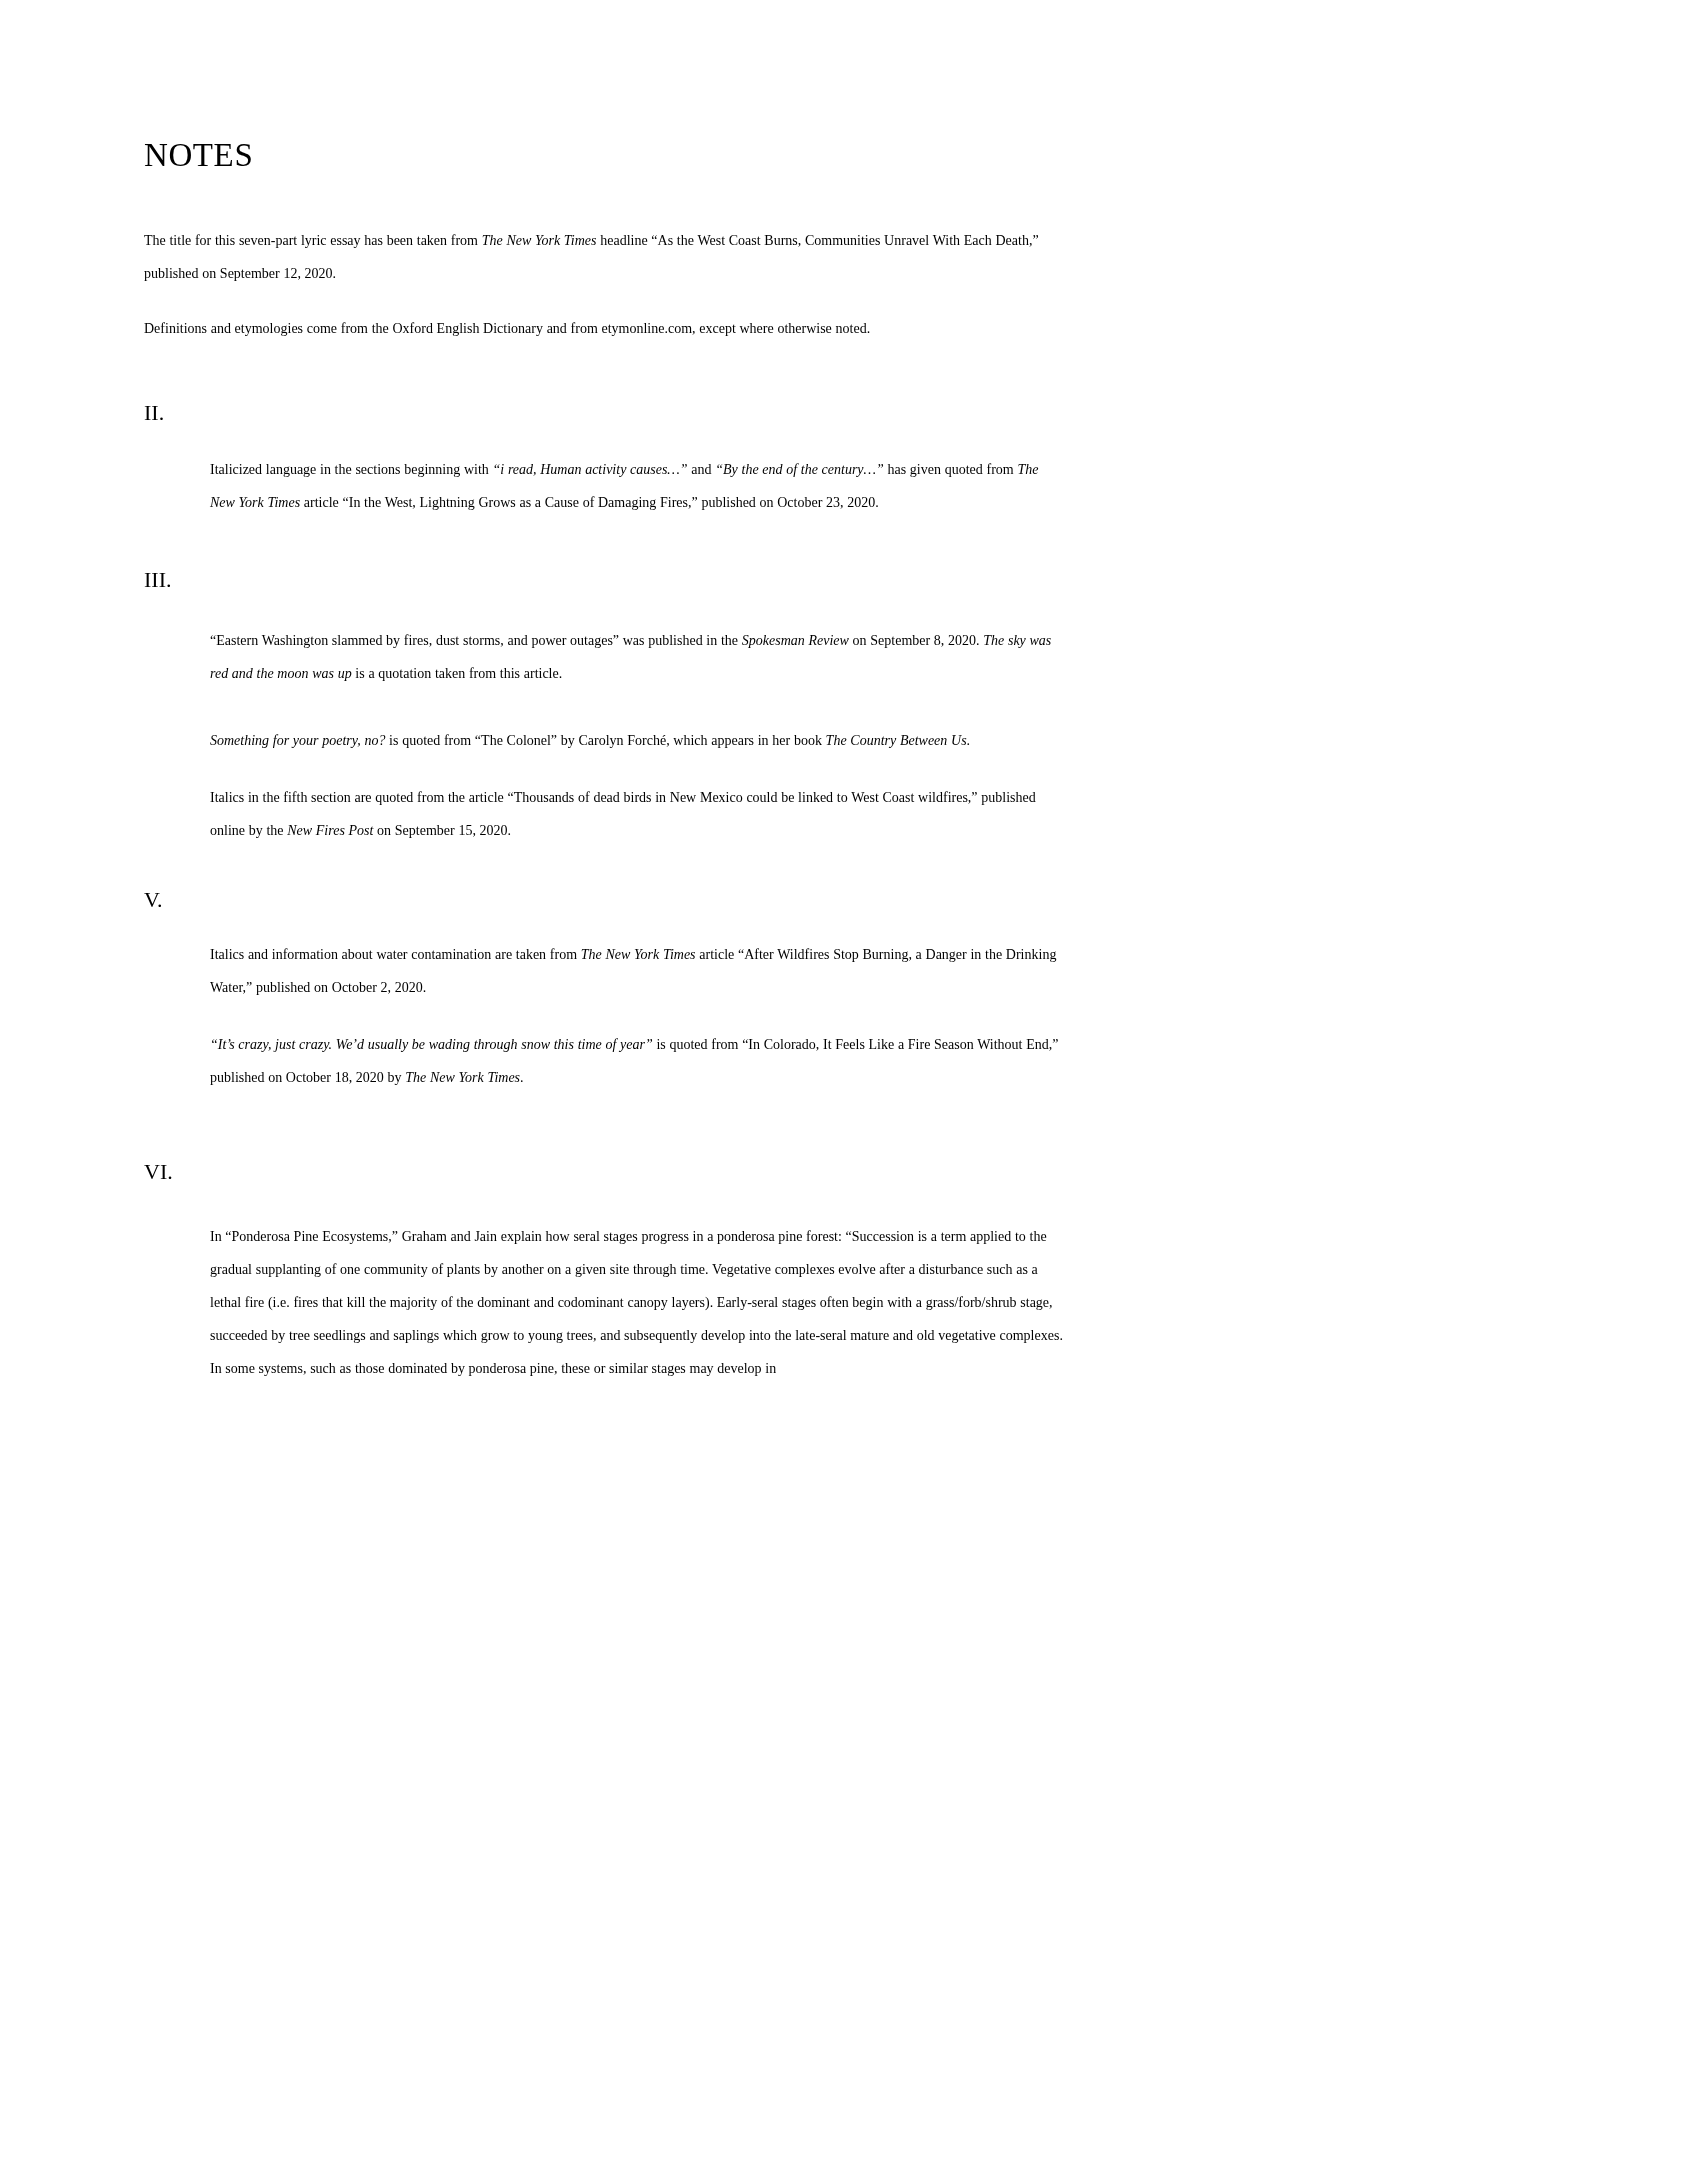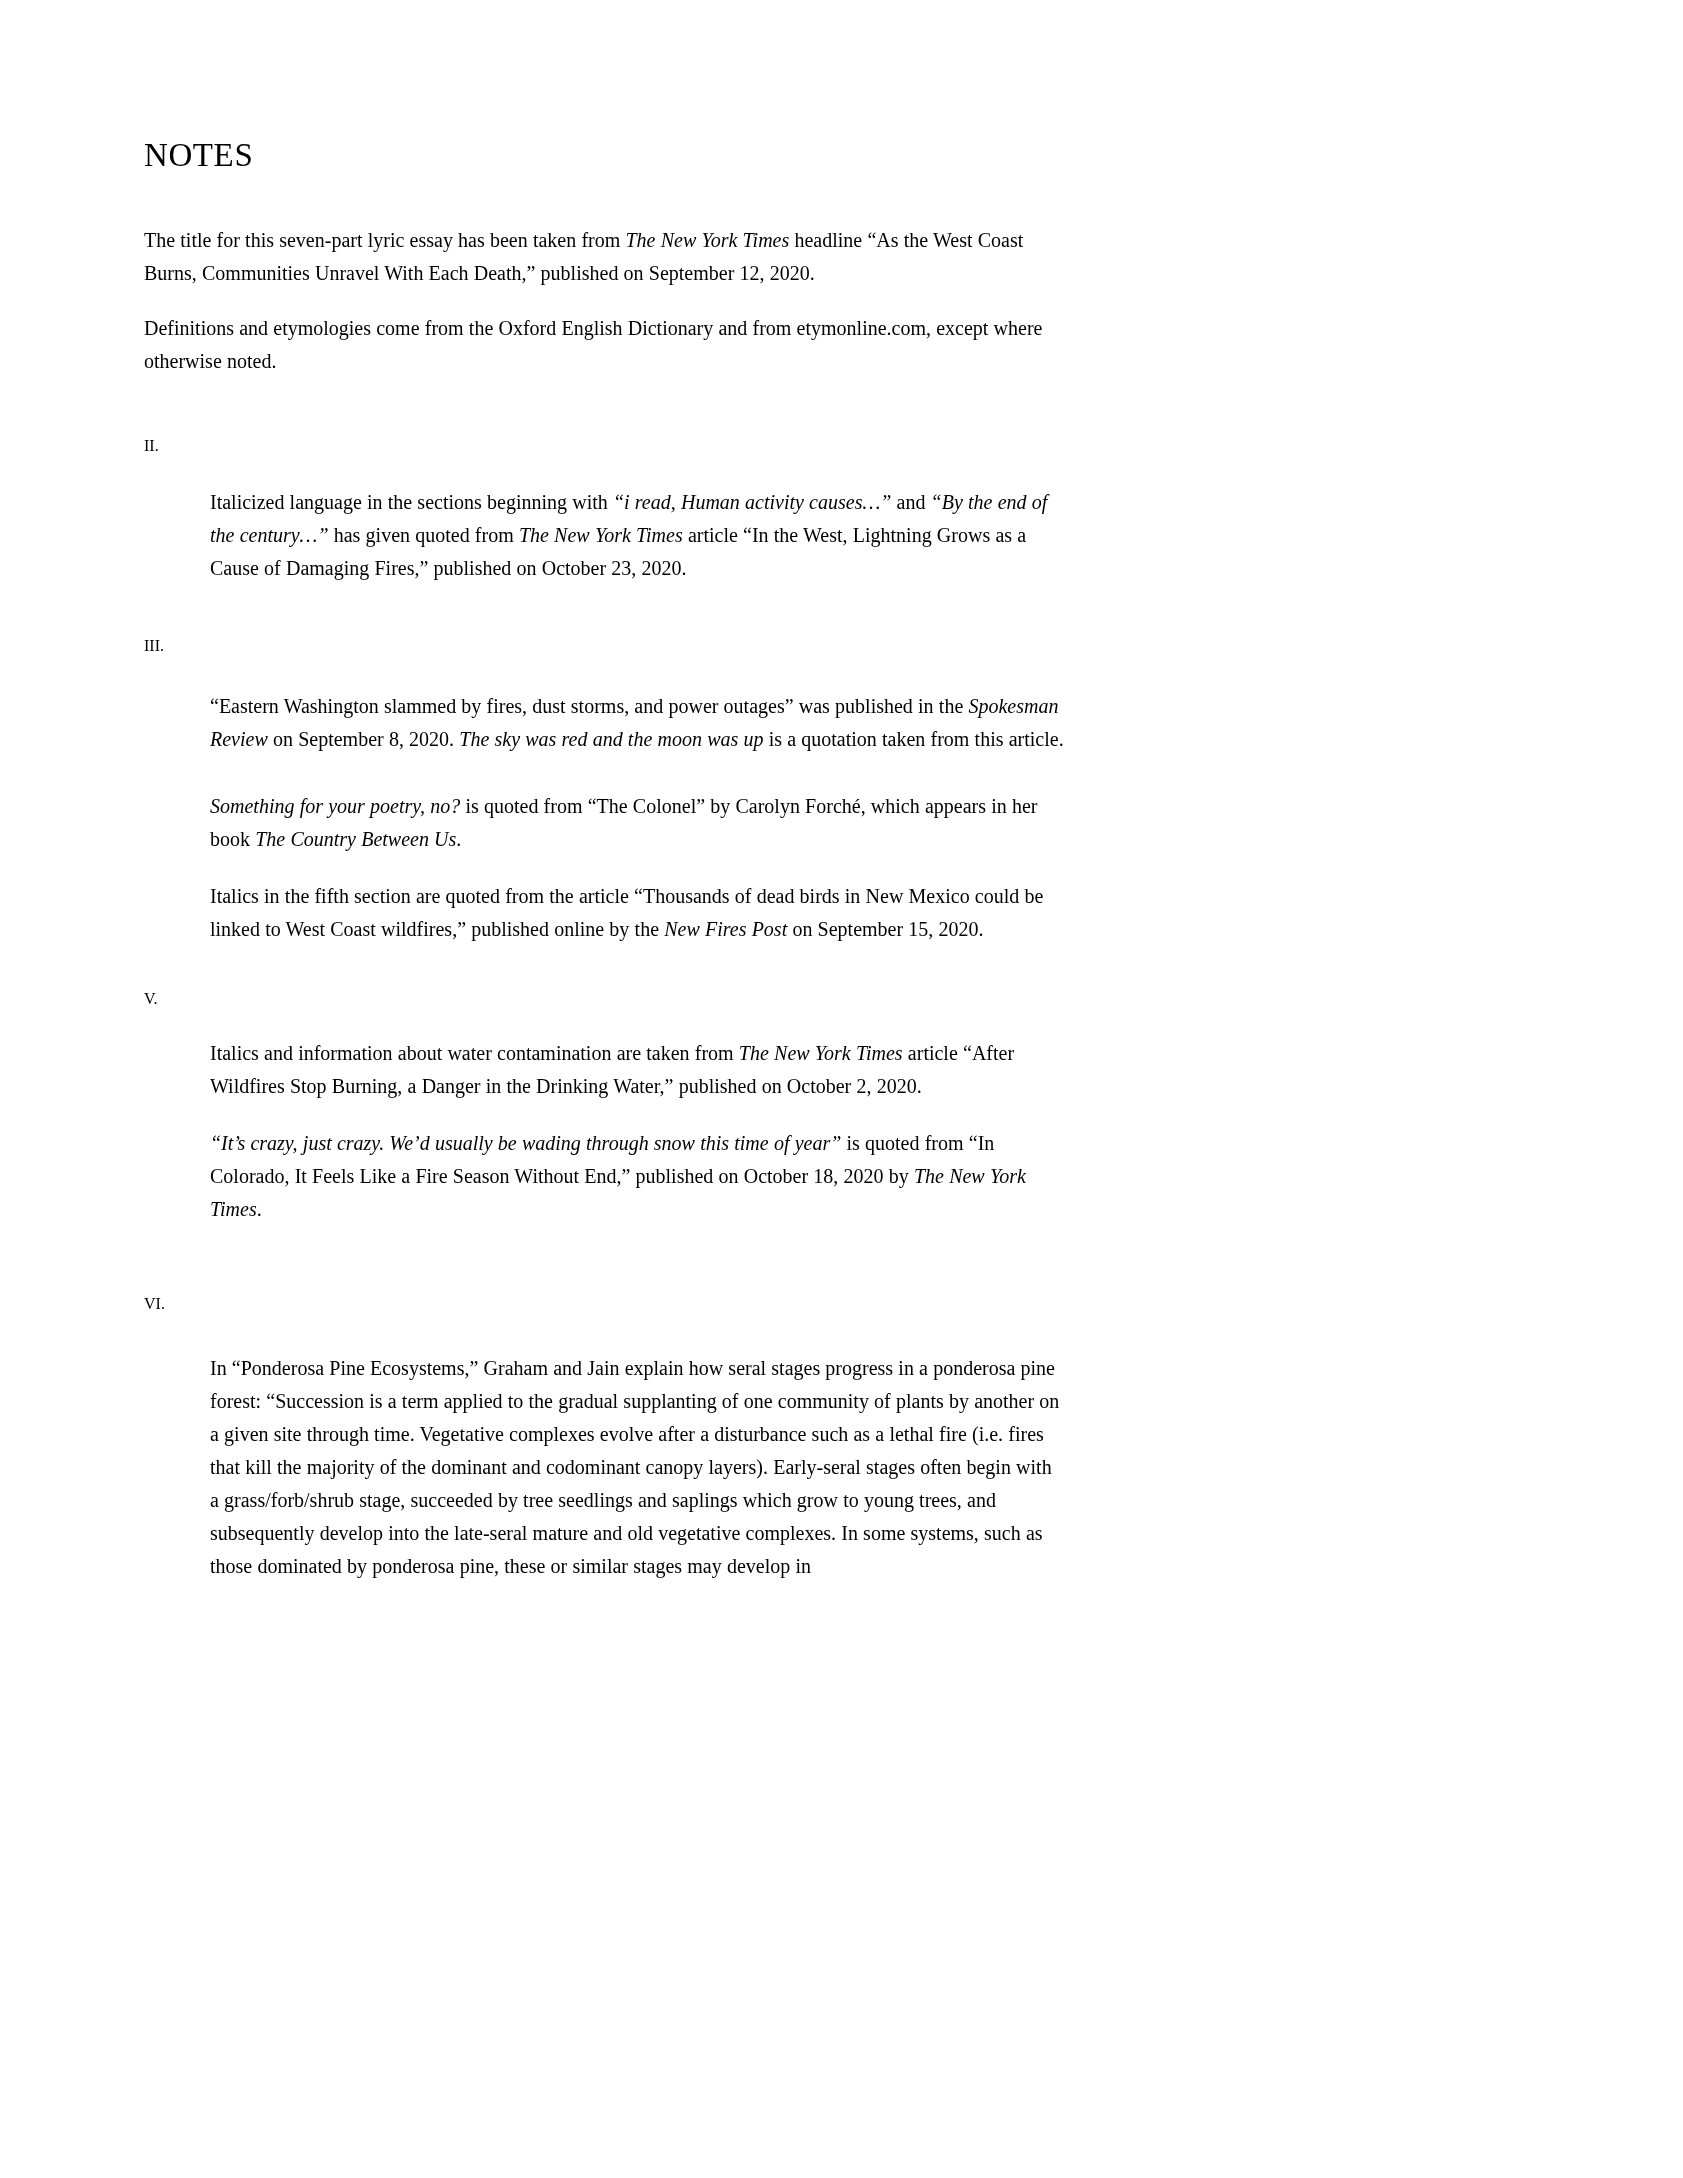--- a/index.html
+++ b/index.html
@@ -32,34 +32,34 @@
     line-height: 1.1;
     letter-spacing: 0.6px;
     margin: 0;
     padding-top: 137px;
     font-weight: normal;
   }
   .intro-block {
     margin-top: 51px;
   }
   p.body-para {
-    font-size: 20px;
+    font-size: 14px;
     line-height: 33px;
     margin: 0 0 0 0;
     text-align: left;
     word-spacing: 0.2px;
   }
   p.body-para + p.body-para {
     margin-top: 22px;
   }
   .section {
     margin-top: 44px;
   }
   .section-numeral {
-    font-size: 16px;
+    font-size: 22px;
     line-height: 33px;
     margin: 0;
   }
   .section-body {
     margin-left: 66px;
     margin-top: 22px;
   }
   .section-body p.body-para + p.body-para {
     margin-top: 24px;
   }

